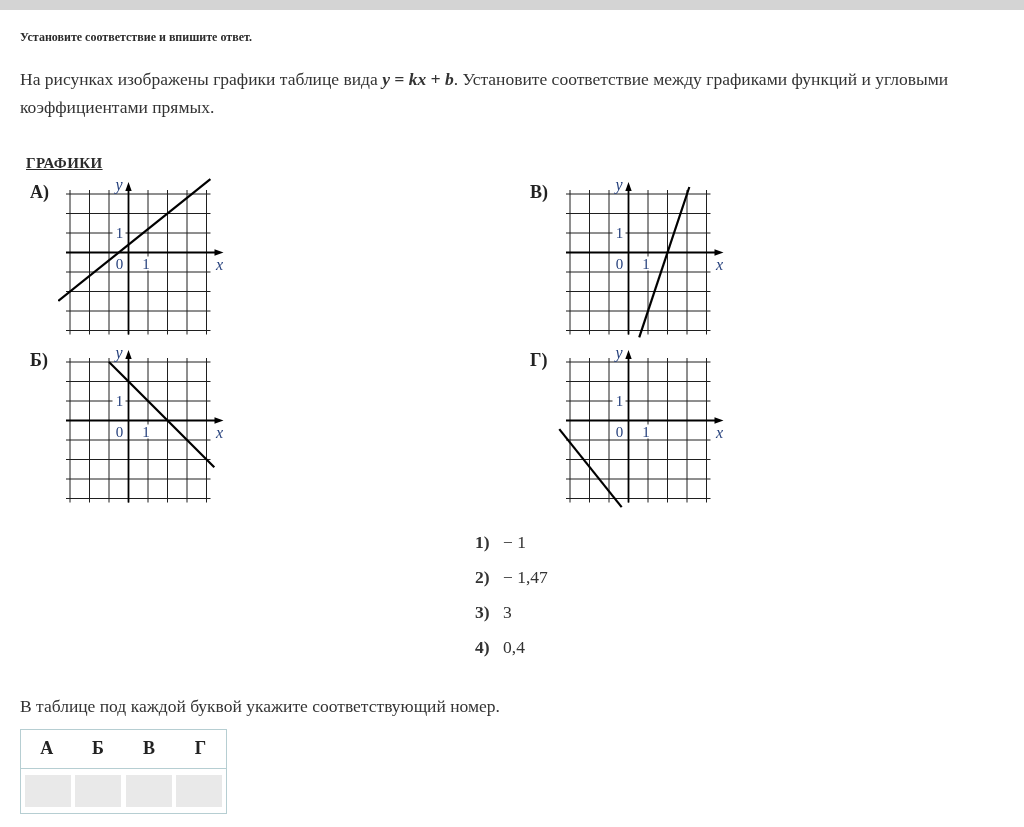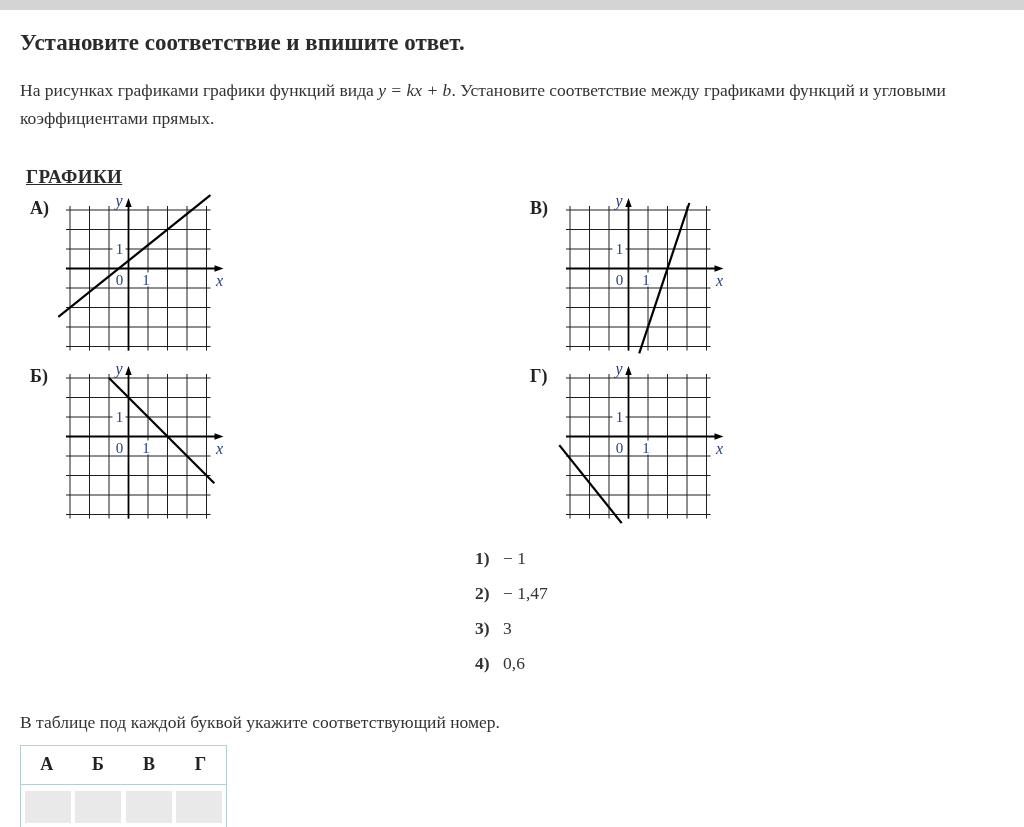--- a/index.html
+++ b/index.html
@@ -1,22 +1,22 @@
 <!DOCTYPE html>
 <html><head>
 <meta charset="utf-8">
 <style>
   html,body { margin:0; padding:0; background:#ffffff; }
   body { font-family:"Liberation Serif", serif; color:#333; width:1024px; }
   .topbar { height:10px; background:#d4d4d4; }
   .content { padding:0 20px; }
-  .title { font-weight:bold; font-size:23px; color:#2b2b2b; margin:20px 0 0 0; }
+  .title { font-weight:bold; font-size:12px; color:#2b2b2b; margin:20px 0 0 0; }
   .intro { font-size:17.5px; line-height:1.58; margin-top:21px; max-width:985px; }
-  .formula { font-style:italic; }
-  .section-heading { display:inline-block; font-weight:bold; font-size:19px; color:#2b2b2b;
+  .formula { font-style:italic;font-weight:bold; }
+  .section-heading { display:inline-block; font-weight:bold; font-size:15px; color:#2b2b2b;
                      text-decoration:underline; margin:34px 0 0 6px; letter-spacing:0.4px; }
   .graphs-grid { margin:6px 0 0 10px; display:grid; grid-template-columns:500px 250px; row-gap:2px; }
   .graph-item { display:flex; align-items:flex-start; }
   .graph-label { font-weight:bold; font-size:18px; color:#222; width:28px; margin-top:4px; }
   .coeff-list { margin:20px 0 0 455px; }
   .coeff-row { display:flex; font-size:17.5px; margin-bottom:14px; }
   .coeff-num { font-weight:bold; width:26px; }
   .coeff-value { margin-left:2px; }
   .answer-instruction { font-size:17.5px; margin-top:38px; }
   .answer-table { margin-top:12px; border:1px solid #b6ced2; width:205px; background:#fff; }
@@ -28,21 +28,21 @@
 </style>
 </head>
 <body>
 
 <div class="topbar"></div>
 
 <div class="content">
 
   <div class="title">Установите соответствие и впишите ответ.</div>
 
-  <div class="intro"><span>На рисунках графиками графики функций вида </span><span class="formula">y = kx + b</span><span>. Установите соответствие между графиками функций и угловыми коэффициентами прямых.</span></div>
+  <div class="intro"><span>На рисунках изображены графики таблице вида </span><span class="formula">y = kx + b</span><span>. Установите соответствие между графиками функций и угловыми коэффициентами прямых.</span></div>
 
   <div class="section-heading">ГРАФИКИ</div>
 
   <div class="graphs-grid" id="graphs-grid">
       <div class="graph-item" style="grid-area: 1 / 1;">
         <span class="graph-label">А)</span>
         <svg width="178" height="166" viewBox="0 0 178 166">
           <line x1="12" y1="12" x2="12" y2="156.5" stroke="#1f1f1f" stroke-width="1"></line>
           <line x1="8" y1="16" x2="152.5" y2="16" stroke="#1f1f1f" stroke-width="1"></line>
           <line x1="31.5" y1="12" x2="31.5" y2="156.5" stroke="#1f1f1f" stroke-width="1"></line>
@@ -187,21 +187,21 @@
       <div class="coeff-row">
         <span class="coeff-num">2)</span>
         <span class="coeff-value">− 1,47</span>
       </div>
       <div class="coeff-row">
         <span class="coeff-num">3)</span>
         <span class="coeff-value">3</span>
       </div>
       <div class="coeff-row">
         <span class="coeff-num">4)</span>
-        <span class="coeff-value">0,6</span>
+        <span class="coeff-value">0,4</span>
       </div>
     </div>
 
   <div class="answer-instruction">В таблице под каждой буквой укажите соответствующий номер.</div>
 
   <div class="answer-table">
     <div class="answer-header" id="answer-header">
         <div class="answer-header-cell">А</div>
         <div class="answer-header-cell">Б</div>
         <div class="answer-header-cell">В</div>

